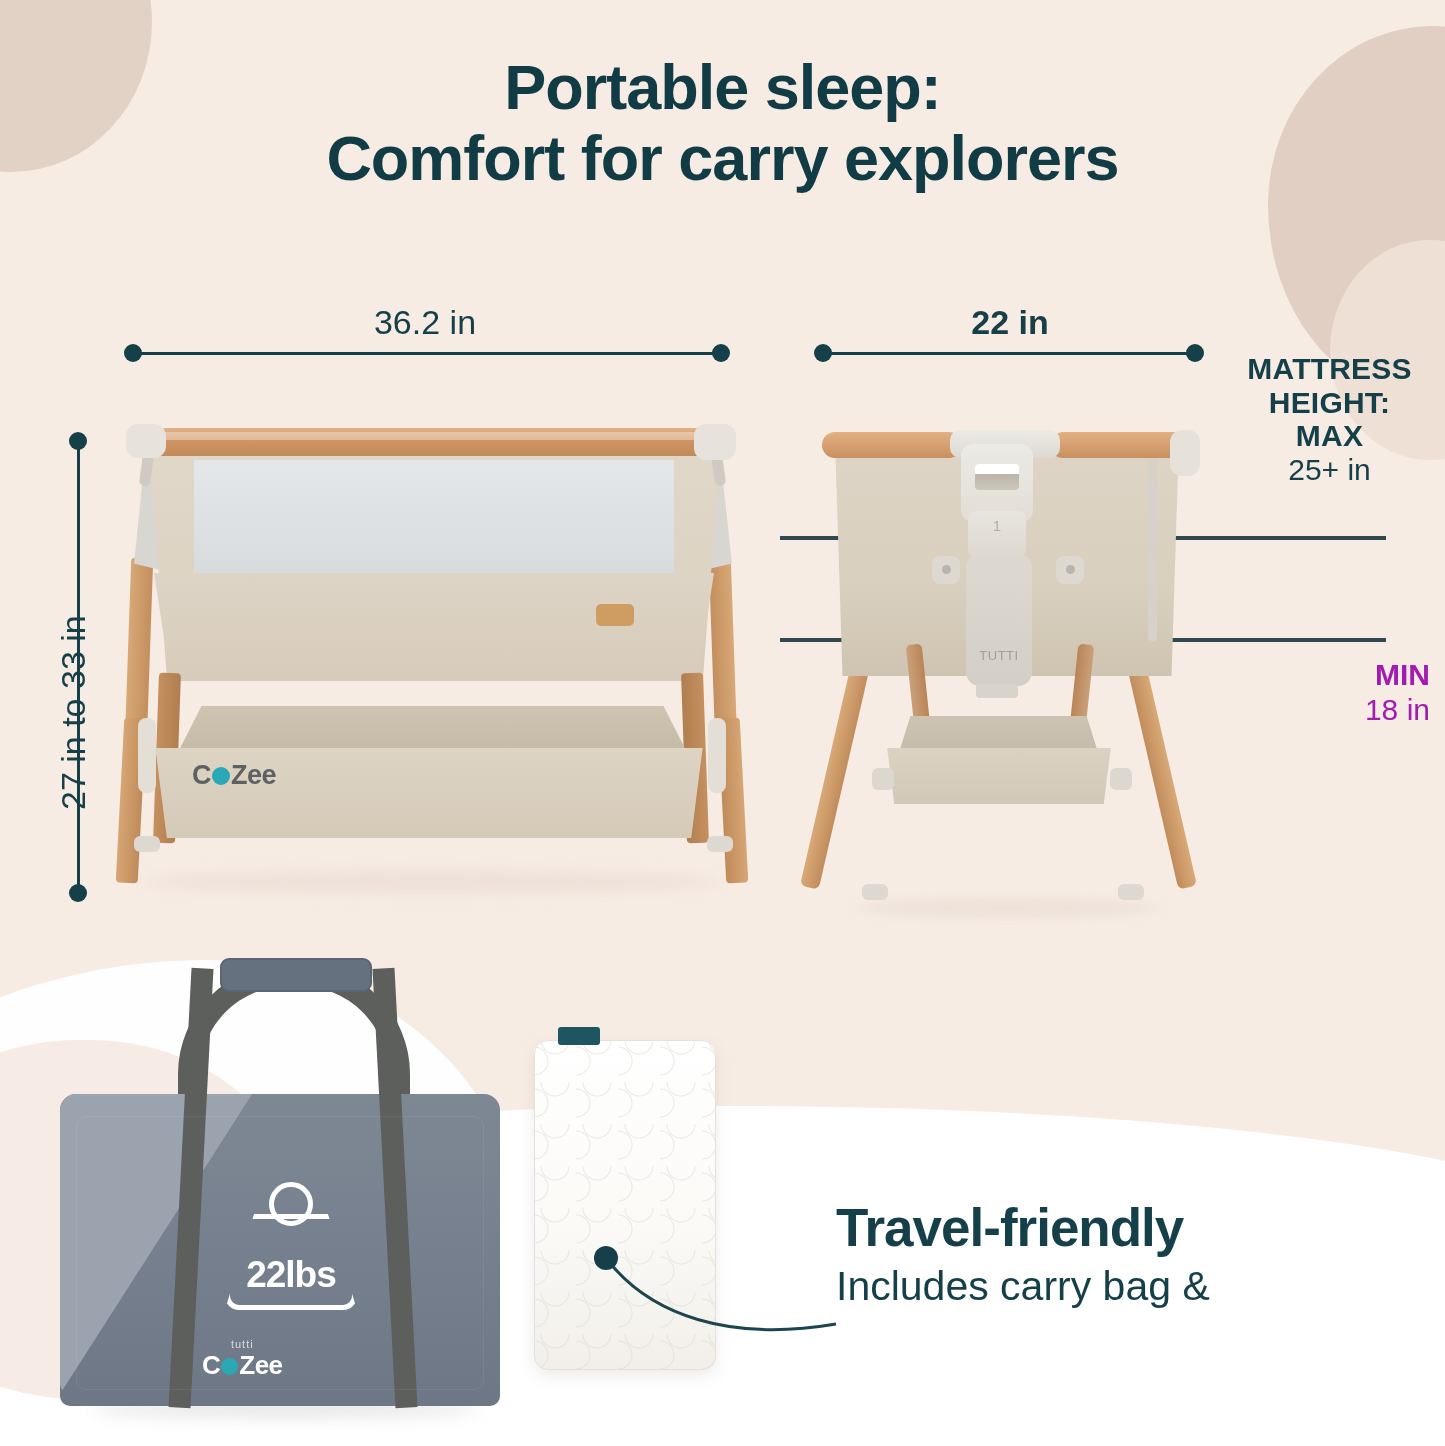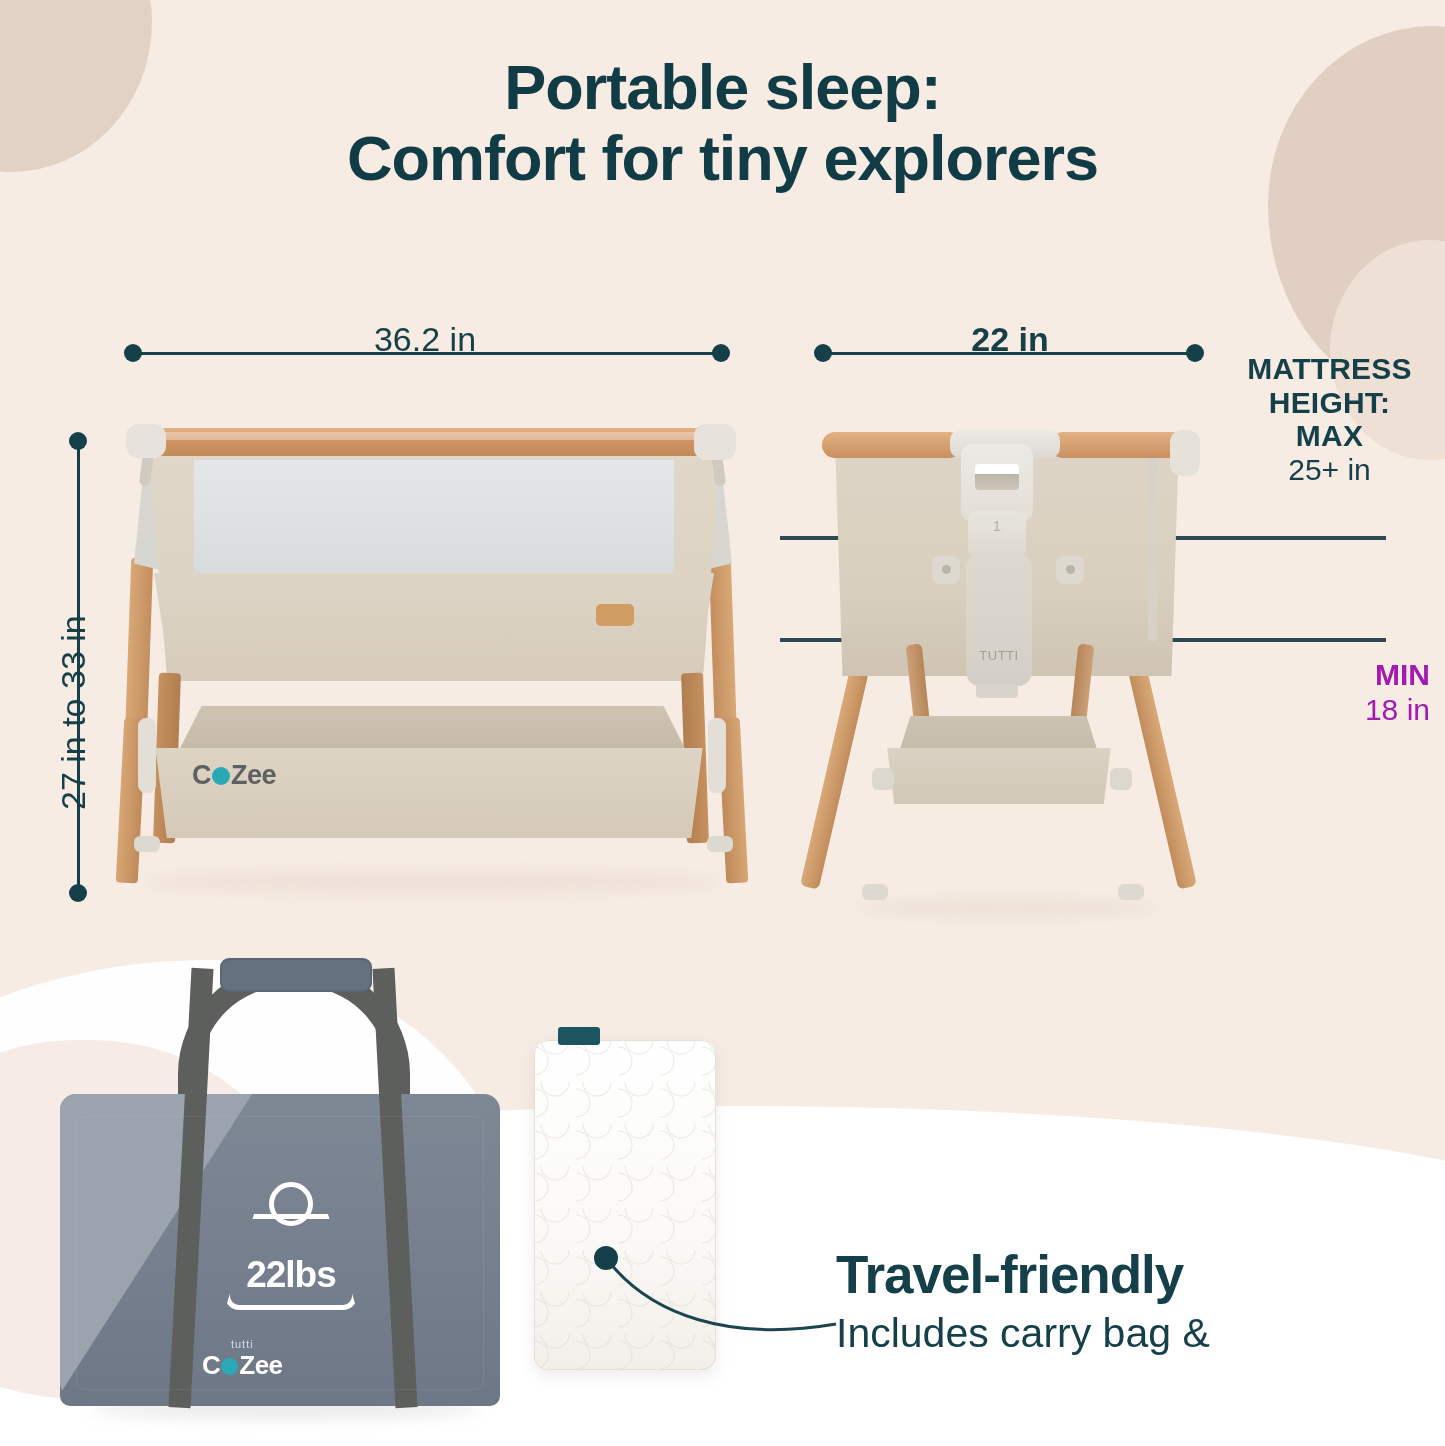--- a/index.html
+++ b/index.html
@@ -26,21 +26,21 @@
     background:#f6ece5;border-radius:52% 48% 45% 55%/55% 45% 52% 48%;}
 
   
   .headline{position:absolute;left:0;top:52px;width:1445px;text-align:center;
     color:#113c45;font-weight:bold;font-size:63px;line-height:1.12;
     letter-spacing:-1px;}
   .headline .l2{display:block;}
 
   
   .dim-label{position:absolute;color:#173f48;font-size:34px;font-weight:normal;
-    text-align:center;white-space:nowrap;margin-top:17px;}
+    text-align:center;white-space:nowrap;}
   .hline{position:absolute;height:3px;background:#153f49;}
   .dot{position:absolute;width:18px;height:18px;border-radius:50%;background:#153f49;}
   .vline{position:absolute;width:3px;background:#153f49;}
 
   .vlabel{position:absolute;color:#173f48;font-size:34px;white-space:nowrap;
     transform:rotate(-90deg);transform-origin:left top;}
 
   
   .mh-block{position:absolute;left:1222px;top:352px;width:215px;text-align:center;
     color:#153f49;line-height:1.12;}
@@ -205,39 +205,39 @@
     border:1px solid #e5e0d8;box-sizing:border-box;}
   .mat-tag{position:absolute;left:24px;top:-13px;width:42px;height:18px;border-radius:3px;
     background:#1d5660;}
 
   
   .leader{position:absolute;left:560px;top:1220px;}
   .lead-dot{position:absolute;left:594px;top:1246px;width:24px;height:24px;border-radius:50%;
     background:#153f49;}
 
   
-  .travel{position:absolute;left:836px;top:1248px;width:560px;color:#153f49;}
+  .travel{position:absolute;left:836px;top:1201px;width:560px;color:#153f49;}
   .travel .t1{font-size:53px;font-weight:bold;letter-spacing:-1px;line-height:1.0;}
   .travel .t2{font-size:41px;font-weight:normal;line-height:1.18;margin-top:8px;}
 </style>
 </head>
 <body>
 
 <div class="stage">
 
   <div class="blob-tl"></div>
   <div class="blob-tr"></div>
   <div class="blob-tr2"></div>
   <div class="white-sheet"></div>
   <div class="white-sheet2"></div>
   <div class="beige-bl"></div>
 
   <div class="headline">
     <span>Portable sleep:</span>
-    <span class="l2">Comfort for tiny explorers</span>
+    <span class="l2">Comfort for carry explorers</span>
   </div>
 
   <div class="dim-label" style="left:130px;top:303px;width:590px;">36.2 in</div>
   <div class="hline" style="left:132px;top:352px;width:586px;"></div>
   <div class="dot" style="left:124px;top:344px;"></div>
   <div class="dot" style="left:712px;top:344px;"></div>
 
   <div class="dim-label" style="left:820px;top:303px;width:380px;font-weight:bold;">22 in</div>
   <div class="hline" style="left:822px;top:352px;width:372px;"></div>
   <div class="dot" style="left:814px;top:344px;"></div>

